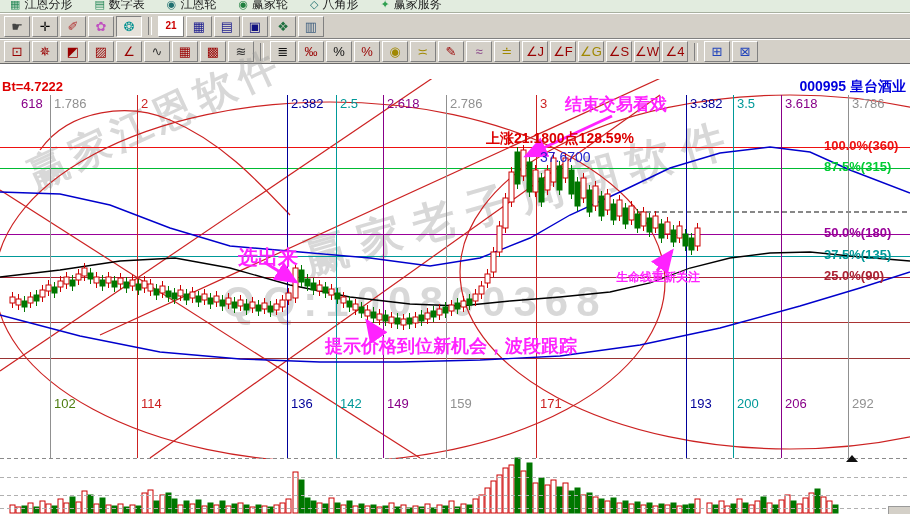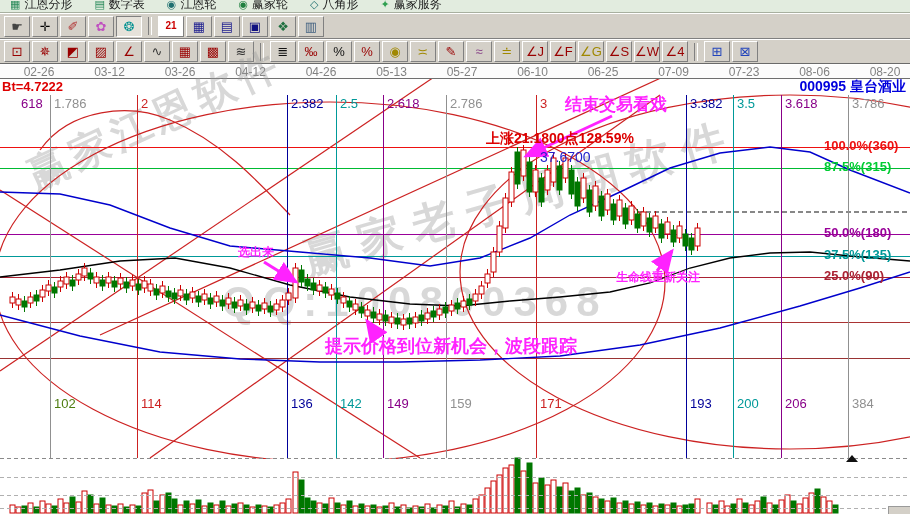--- a/index.html
+++ b/index.html
@@ -97,35 +97,20 @@
       <div class="tbtn" style="color: rgb(160, 136, 0);">≐</div>
       <div class="tbtn" style="color: rgb(153, 0, 0);">∠J</div>
       <div class="tbtn" style="color: rgb(153, 0, 0);">∠F</div>
       <div class="tbtn" style="color: rgb(160, 136, 0);">∠G</div>
       <div class="tbtn" style="color: rgb(153, 0, 0);">∠S</div>
       <div class="tbtn" style="color: rgb(153, 0, 0);">∠W</div>
       <div class="tbtn" style="color: rgb(153, 0, 0);">∠4</div>
       <div class="tsep"></div>
       <div class="tbtn" style="color: rgb(34, 68, 187);">⊞</div>
       <div class="tbtn" style="color: rgb(34, 68, 187);">⊠</div>
-    </div>
-  <div id="dateaxis" class="bar">
-      <div class="tick" style="left: 39px;">02-26</div>
-      <div class="tick" style="left: 109.5px;">03-12</div>
-      <div class="tick" style="left: 180px;">03-26</div>
-      <div class="tick" style="left: 250.5px;">04-12</div>
-      <div class="tick" style="left: 321px;">04-26</div>
-      <div class="tick" style="left: 391.5px;">05-13</div>
-      <div class="tick" style="left: 462px;">05-27</div>
-      <div class="tick" style="left: 532.5px;">06-10</div>
-      <div class="tick" style="left: 603px;">06-25</div>
-      <div class="tick" style="left: 673.5px;">07-09</div>
-      <div class="tick" style="left: 744px;">07-23</div>
-      <div class="tick" style="left: 814.5px;">08-06</div>
-      <div class="tick" style="left: 885px;">08-20</div>
     </div>
 
   <div id="chartlayer">
     <div id="wmbox">
         <div class="wm" style="left: 30px; top: 150px; font-size: 40px; letter-spacing: 6px; transform: rotate(-25deg);">赢家江恩软件</div>
         <div class="wm" style="left: 305px; top: 230px; font-size: 44px; letter-spacing: 12px; transform: rotate(-16deg);">赢家老子周期软件</div>
         <div class="wm" style="left: 222px; top: 278px; font-size: 42px; letter-spacing: 8px;">QQ:100800368</div>
       </div>
     <svg id="chart-svg" width="910" height="514" viewBox="0 0 910 514">
       <defs>
@@ -564,30 +549,30 @@
         <div class="lbl" style="left: 450px; top: 397px; color: rgb(144, 144, 144);">159</div>
         <div class="lbl" style="left: 540px; top: 97px; color: rgb(204, 34, 34);">3</div>
         <div class="lbl" style="left: 540px; top: 397px; color: rgb(204, 34, 34);">171</div>
         <div class="lbl" style="left: 690px; top: 97px; color: rgb(0, 0, 153);">3.382</div>
         <div class="lbl" style="left: 690px; top: 397px; color: rgb(0, 0, 153);">193</div>
         <div class="lbl" style="left: 737px; top: 97px; color: rgb(0, 153, 153);">3.5</div>
         <div class="lbl" style="left: 737px; top: 397px; color: rgb(0, 153, 153);">200</div>
         <div class="lbl" style="left: 785px; top: 97px; color: rgb(136, 0, 136);">3.618</div>
         <div class="lbl" style="left: 785px; top: 397px; color: rgb(136, 0, 136);">206</div>
         <div class="lbl" style="left: 852px; top: 97px; color: rgb(144, 144, 144);">3.786</div>
-        <div class="lbl" style="left: 852px; top: 397px; color: rgb(144, 144, 144);">384</div>
+        <div class="lbl" style="left: 852px; top: 397px; color: rgb(144, 144, 144);">292</div>
         <div class="lbl" style="left: 824px; top: 139px; color: rgb(238, 17, 17); font-weight: bold; font-size: 13px;">100.0%(360)</div>
         <div class="lbl" style="left: 824px; top: 160px; color: rgb(0, 204, 51); font-weight: bold; font-size: 13px;">87.5%(315)</div>
         <div class="lbl" style="left: 824px; top: 226px; color: rgb(153, 0, 153); font-weight: bold; font-size: 13px;">50.0%(180)</div>
         <div class="lbl" style="left: 824px; top: 248px; color: rgb(0, 153, 153); font-weight: bold; font-size: 13px;">37.5%(135)</div>
         <div class="lbl" style="left: 824px; top: 269px; color: rgb(170, 34, 51); font-weight: bold; font-size: 13px;">25.0%(90)</div>
         <div class="lbl" style="left: 565px; top: 96px; color: rgb(255, 34, 255); font-size: 17px; font-weight: bold;">结束交易看戏</div>
         <div class="lbl" style="left: 486px; top: 131px; color: rgb(221, 0, 0); font-size: 14px; font-weight: bold;">上涨21.1800点128.59%</div>
         <div class="lbl" style="left: 540px; top: 150px; color: rgb(34, 34, 204); font-size: 14px;">37.6700</div>
-        <div class="lbl" style="left: 238px; top: 246px; color: rgb(255, 34, 255); font-size: 12px; font-weight: bold;">选出来</div>
+        <div class="lbl" style="left: 238px; top: 246px; color: rgb(255, 34, 255); font-size: 20px; font-weight: bold;">选出来</div>
         <div class="lbl" style="left: 325px; top: 337px; color: rgb(255, 34, 255); font-size: 18px; font-weight: bold;">提示价格到位新机会，波段跟踪</div>
         <div class="lbl" style="left: 616px; top: 271px; color: rgb(255, 34, 255); font-size: 12px; font-weight: bold;">生命线重新关注</div>
       </div>
     <div class="lbl" id="btlabel" style="left:2px;top:80px;color:#dd0000;font-weight:bold;font-size:13px">Bt=4.7222</div>
     <div class="lbl" id="symbol" style="right:4px;top:79px;left:auto;position:absolute;font-size:14px;font-weight:bold;color:#0000dd">
       <span>000995</span>
       <span>皇台酒业</span>
     </div>
   </div>
   <div id="grip"></div>

